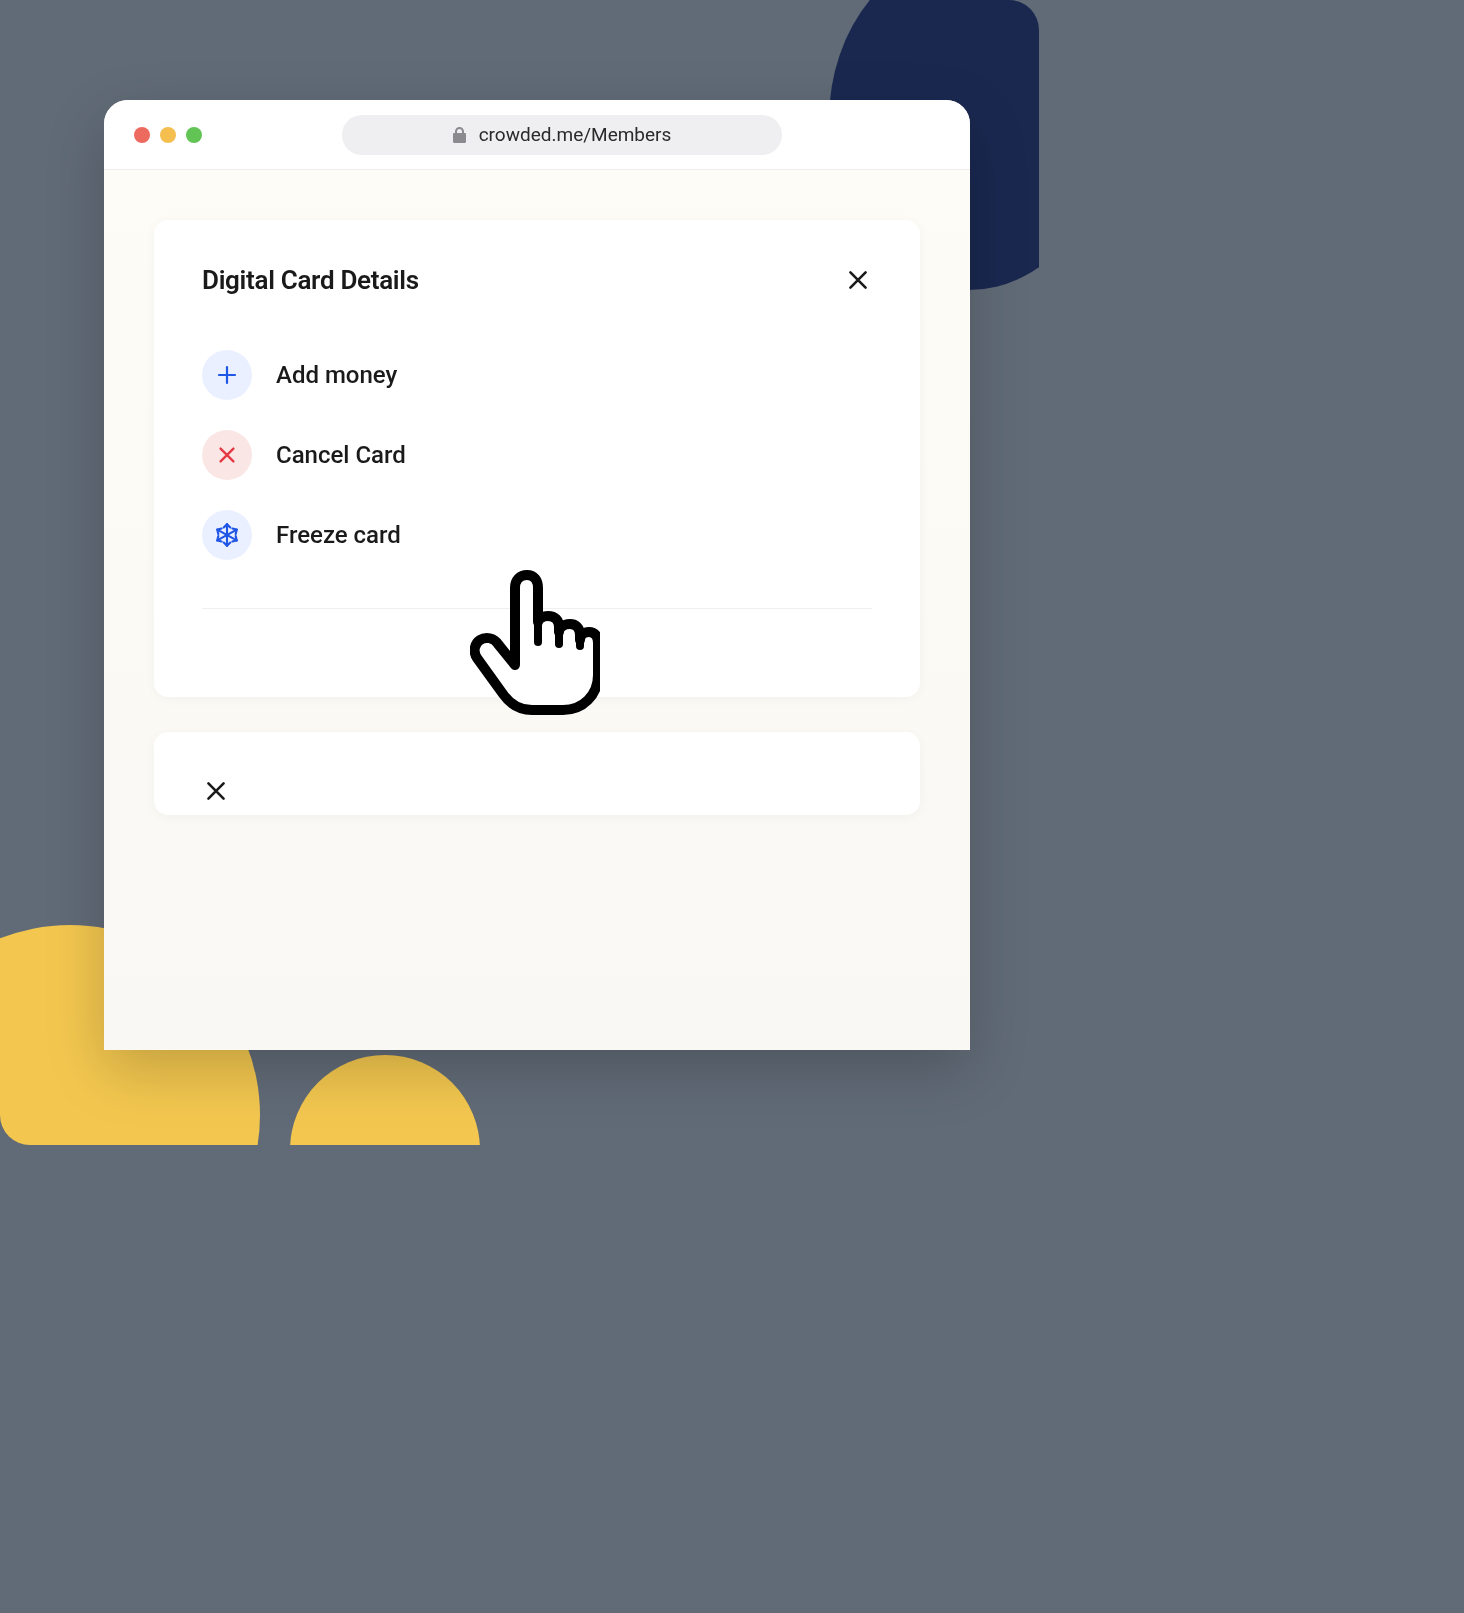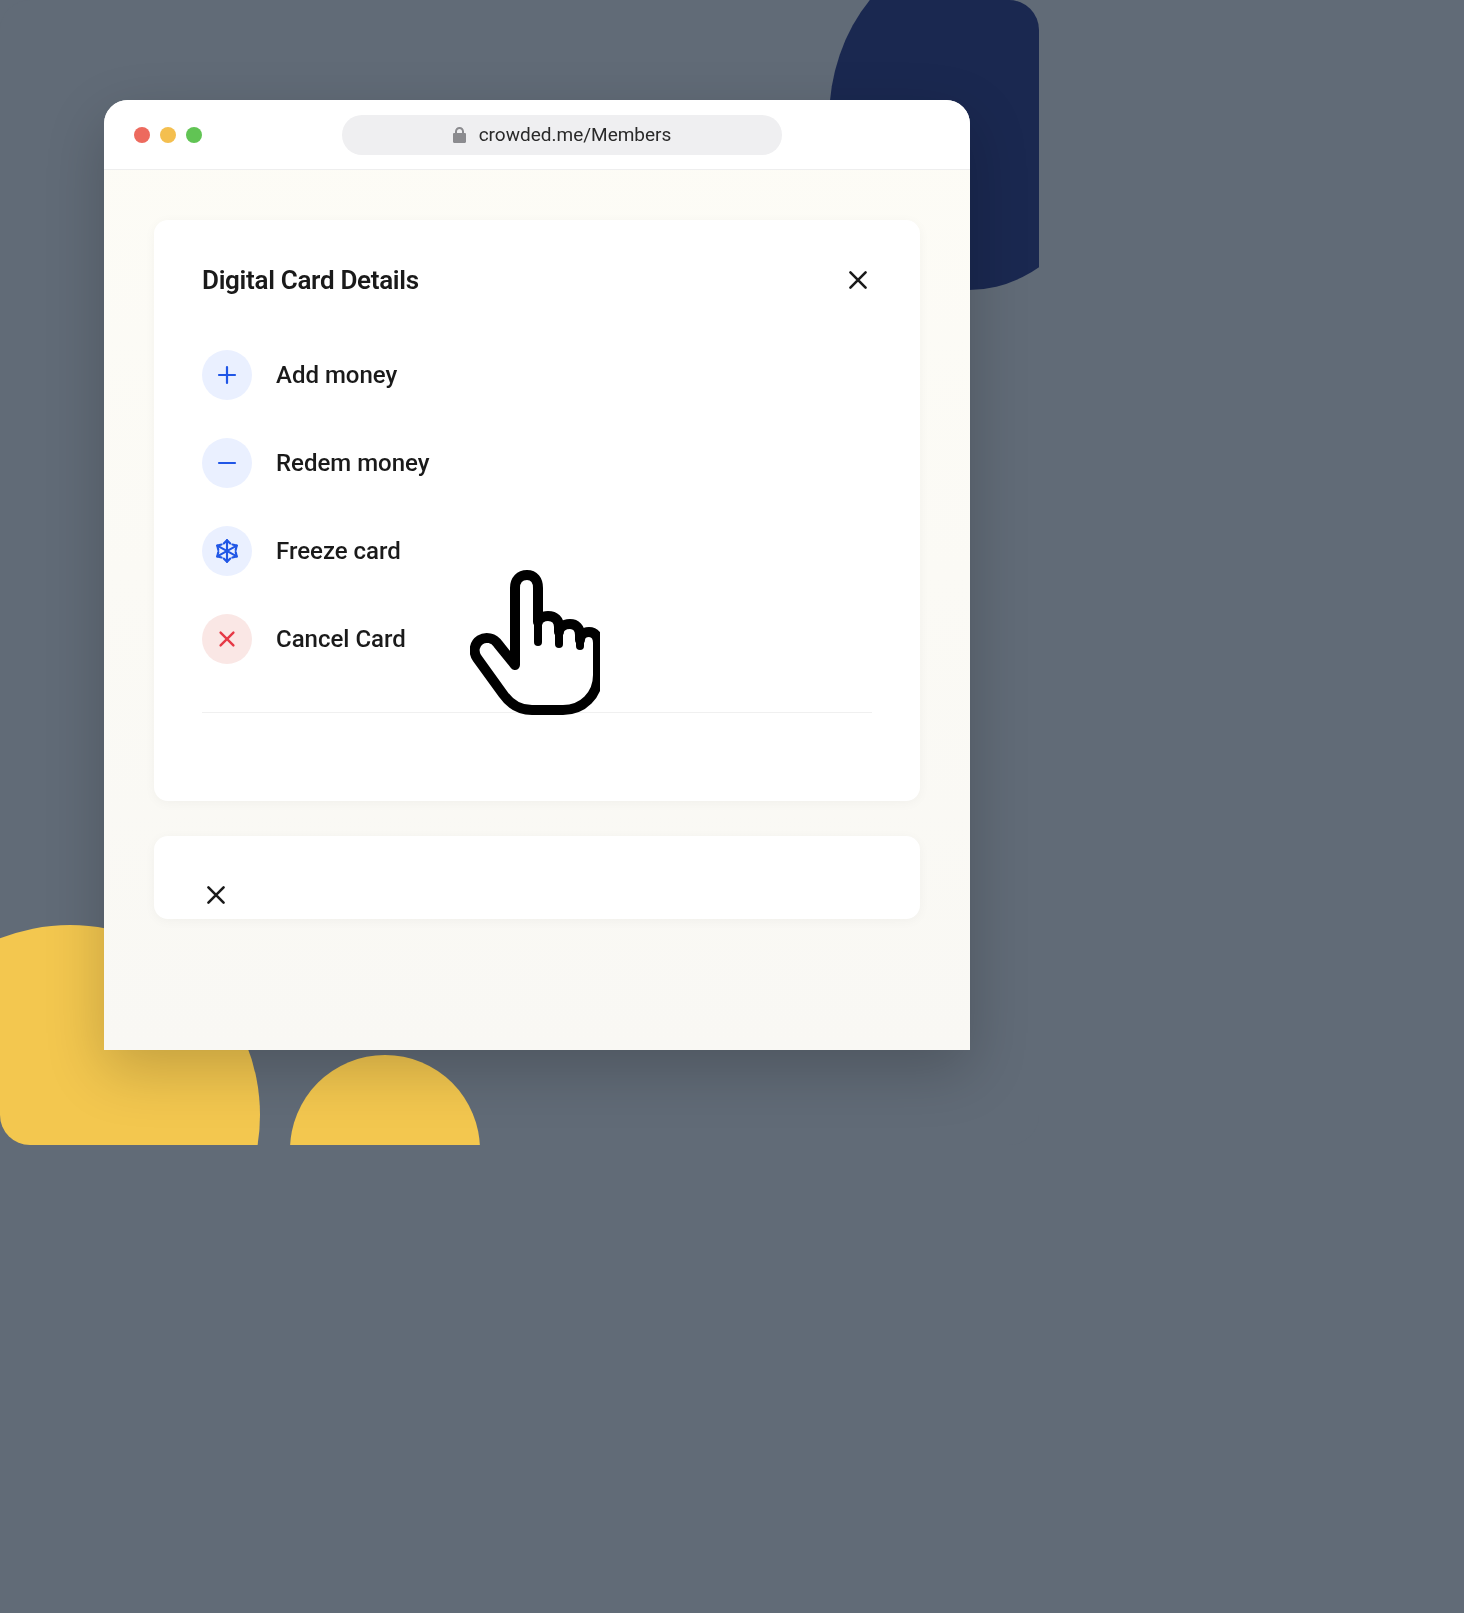--- a/index.html
+++ b/index.html
@@ -128,21 +128,21 @@
       height: 28px;
       display: flex;
       align-items: center;
       justify-content: center;
       cursor: pointer;
       color: #1a1a1a;
     }
     .action-list {
       display: flex;
       flex-direction: column;
-      gap: 38px;
+      gap: 30px;
       padding-bottom: 48px;
       border-bottom: 1px solid #f0f0f0;
       margin-bottom: 40px;
     }
     .action-item {
       display: flex;
       align-items: center;
       gap: 24px;
       cursor: pointer;
     }
@@ -231,56 +231,48 @@
         <div class="action-list">
           <div class="action-item">
             <div class="action-icon icon-bg-blue">
               <svg viewBox="0 0 24 24" width="24" height="24">
                   <path stroke="#2056e6" stroke-width="2.2" stroke-linecap="round" d="M12 4 L12 20 M4 12 L20 12" fill="none"></path>
                 </svg>
             </div>
             <div class="action-label">Add money</div>
           </div>
 
+
           <div class="action-item">
-            <div class="action-icon icon-bg-blue">
-              <svg viewBox="0 0 24 24" width="24" height="24">
-                  <path stroke="#2056e6" stroke-width="2.2" stroke-linecap="round" d="M4 12 L20 12" fill="none"></path>
+            <div class="action-icon icon-bg-red">
+              <svg viewBox="0 0 24 24" width="22" height="22">
+                  <path stroke="#e63946" stroke-width="2.6" stroke-linecap="round" d="M5 5 L19 19 M19 5 L5 19" fill="none"></path>
                 </svg>
             </div>
-            <div class="action-label">Redem money</div>
+            <div class="action-label">Cancel Card</div>
           </div>
 
           <div class="action-item">
             <div class="action-icon icon-bg-blue">
               <svg viewBox="0 0 24 24" width="26" height="26">
                   <g stroke="#2056e6" stroke-width="2" stroke-linecap="round" fill="none">
                     <path d="M12 2 L12 22"></path>
                     <path d="M3 7 L21 17"></path>
                     <path d="M3 17 L21 7"></path>
                     <path d="M12 2 L9 5 M12 2 L15 5"></path>
                     <path d="M12 22 L9 19 M12 22 L15 19"></path>
                     <path d="M3 7 L4 11 M3 7 L7 6"></path>
                     <path d="M21 17 L20 13 M21 17 L17 18"></path>
                     <path d="M3 17 L7 18 M3 17 L4 13"></path>
                     <path d="M21 7 L17 6 M21 7 L20 11"></path>
                   </g>
                 </svg>
             </div>
             <div class="action-label">Freeze card</div>
           </div>
-
-          <div class="action-item">
-            <div class="action-icon icon-bg-red">
-              <svg viewBox="0 0 24 24" width="22" height="22">
-                  <path stroke="#e63946" stroke-width="2.6" stroke-linecap="round" d="M5 5 L19 19 M19 5 L5 19" fill="none"></path>
-                </svg>
-            </div>
-            <div class="action-label">Cancel Card</div>
-          </div>
         </div>
 
       </div>
 
       <div class="second-panel">
         <div class="close-btn">
           <svg viewBox="0 0 24 24" width="26" height="26">
               <path stroke="#1a1a1a" stroke-width="2.4" stroke-linecap="round" d="M5 5 L19 19 M19 5 L5 19" fill="none"></path>
             </svg>
         </div>

